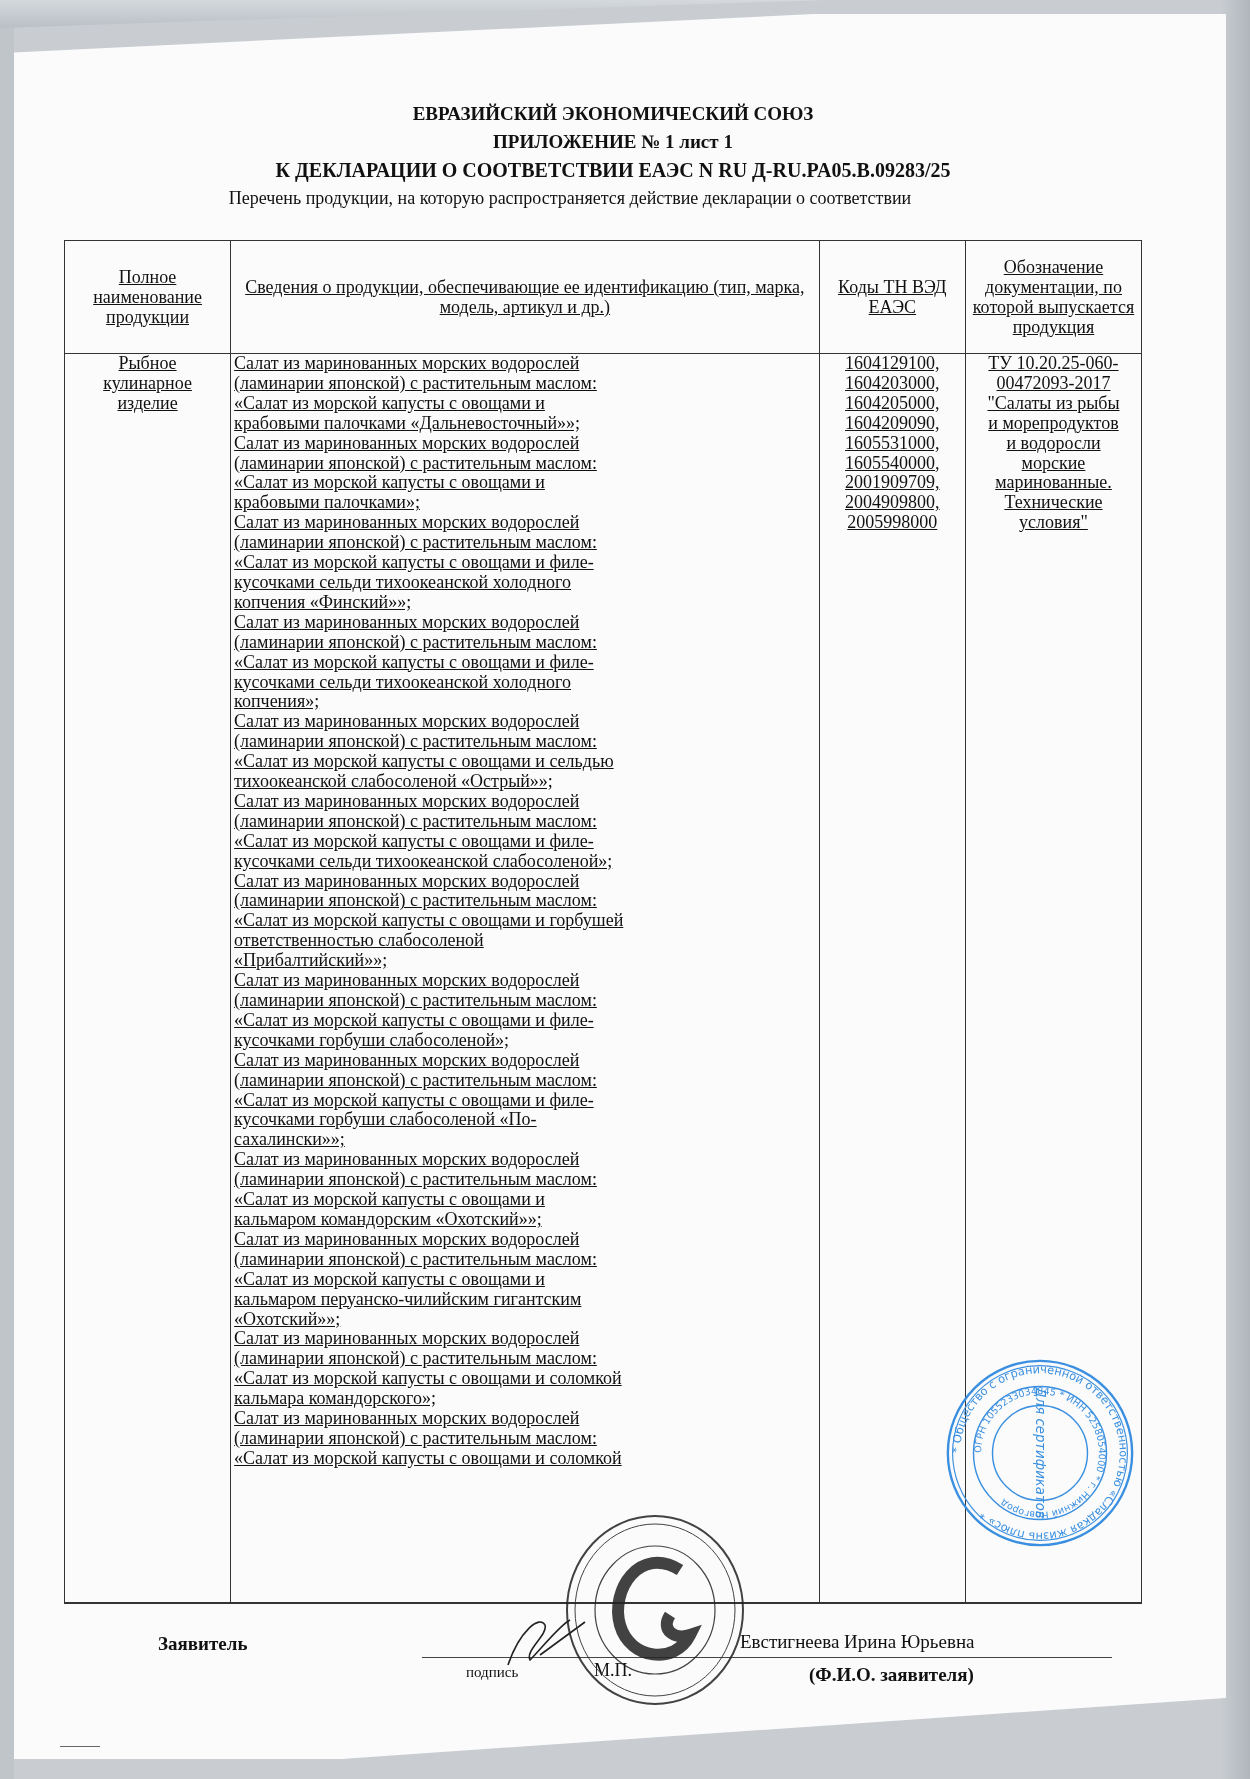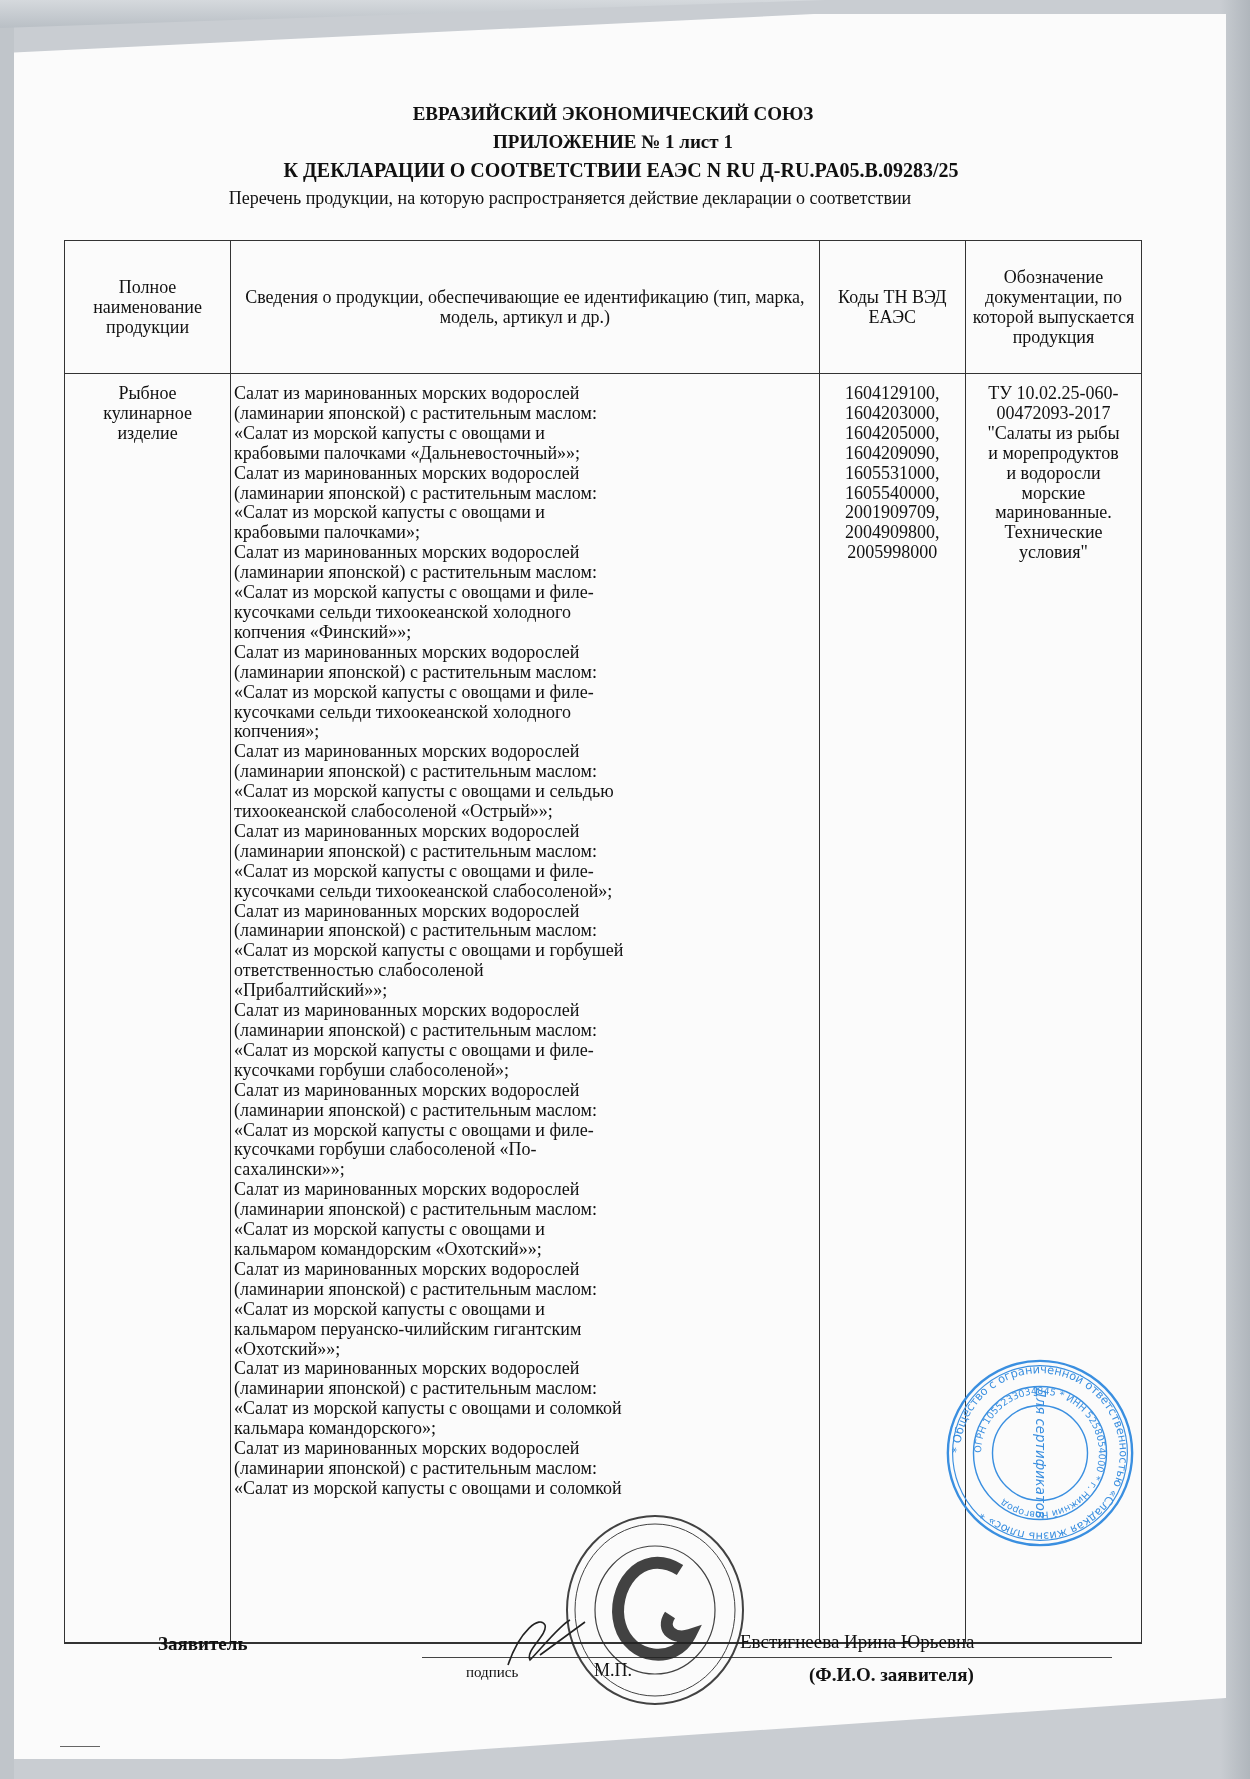--- a/index.html
+++ b/index.html
@@ -18,29 +18,29 @@
     position: absolute; left: 0; top: 0; width: 1250px; height: 28px;
     background: linear-gradient(#d5d9dd, #b9bfc5);
     clip-path: polygon(0 0, 100% 0, 100% 0%, 66% 0%, 0 100%);
   }
   .shade-right { position: absolute; right: 0; top: 0; width: 30px; height: 1779px; background: linear-gradient(90deg,#c9cdd2,#b0b6bc); }
   .shade-left { position: absolute; left: 0; top: 0; width: 14px; height: 1779px; background: #c0c5ca; }
 
   .hdr { position: absolute; left: 0; width: 1226px; text-align: center; font-weight: bold; font-size: 19px; }
   .hdr1 { top: 103px; }
   .hdr2 { top: 131px; }
-  .hdr3 { top: 159px; font-size: 20px; padding-left: 8px; }
+  .hdr3 { top: 159px; font-size: 20px; }
   .subtitle { position: absolute; left: 0; width: 1140px; top: 188px; text-align: center; font-size: 18px; }
 
   table.t {
     position: absolute; left: 64px; top: 240px; width: 1078px;
     border-collapse: collapse; table-layout: fixed;
     font-size: 18px; line-height: 19.9px;
   }
-  table.t th, table.t td { border: 1.5px solid #333; vertical-align: top; padding: 10px 3px; }
+  table.t th, table.t td { border: 1.5px solid #333; vertical-align: top; padding: 0 3px; text-decoration: underline; }
   table.t th { font-weight: normal; text-align: center; vertical-align: middle; height: 112px; line-height: 20px; }
   table.t tr.body-row td { height: 1248px; border-bottom: 2px solid #333; margin-left: 34px; }
   .c1 { width: 151px; text-align: center; }
   .c2 { width: 535px; }
   .c3 { width: 133px; text-align: center; }
   .c4 { width: 160px; text-align: center; }
   .c2 td, td.c2 { text-align: left; }
   .line { display: block; white-space: nowrap; }
 
   .applicant { position: absolute; left: 142px; top: 1633px; font-weight: bold; font-size: 19px; margin-left: 16px; }
@@ -153,21 +153,21 @@
           <span class="line">1604203000,</span>
           <span class="line">1604205000,</span>
           <span class="line">1604209090,</span>
           <span class="line">1605531000,</span>
           <span class="line">1605540000,</span>
           <span class="line">2001909709,</span>
           <span class="line">2004909800,</span>
           <span class="line">2005998000</span>
         </td>
       <td class="c4" id="cell-docs">
-          <span class="line">ТУ 10.02.25-060-</span>
+          <span class="line">ТУ 10.20.25-060-</span>
           <span class="line">00472093-2017</span>
           <span class="line">"Салаты из рыбы</span>
           <span class="line">и морепродуктов</span>
           <span class="line">и водоросли</span>
           <span class="line">морские</span>
           <span class="line">маринованные.</span>
           <span class="line">Технические</span>
           <span class="line">условия"</span>
         </td>
     </tr>

